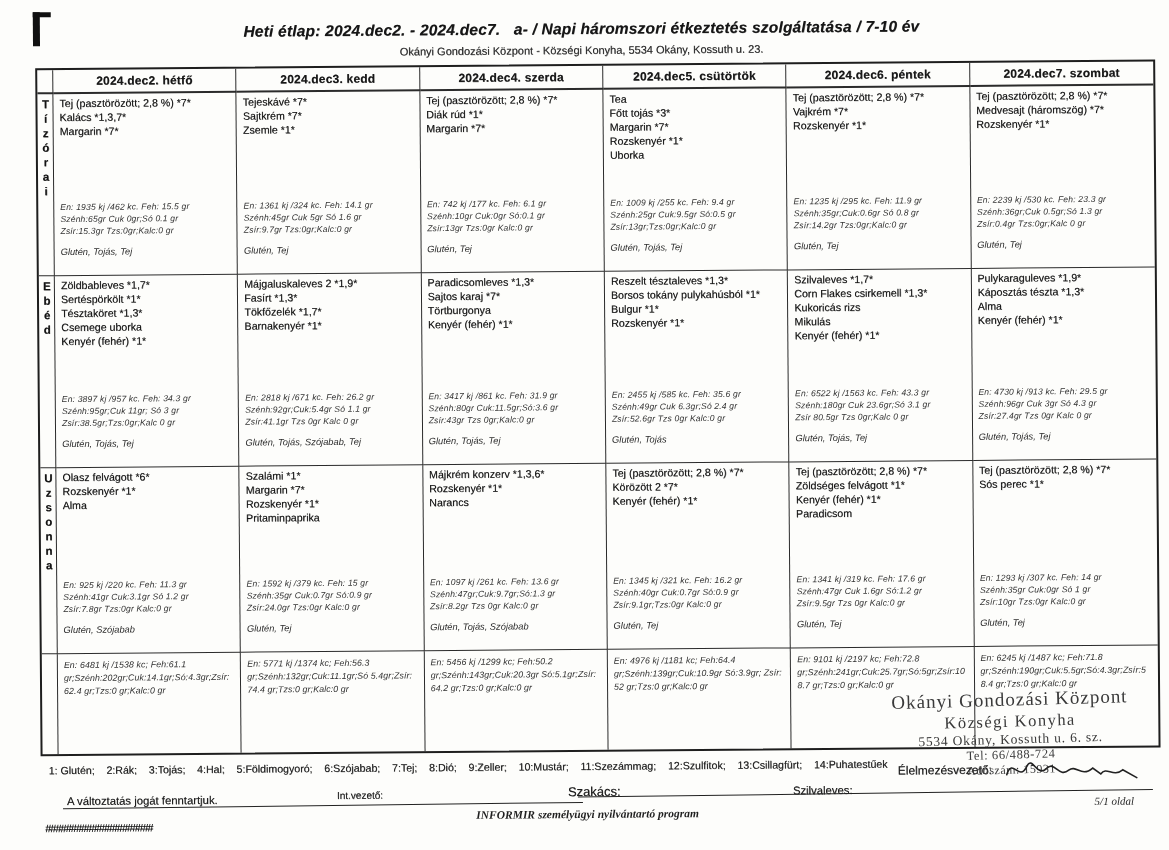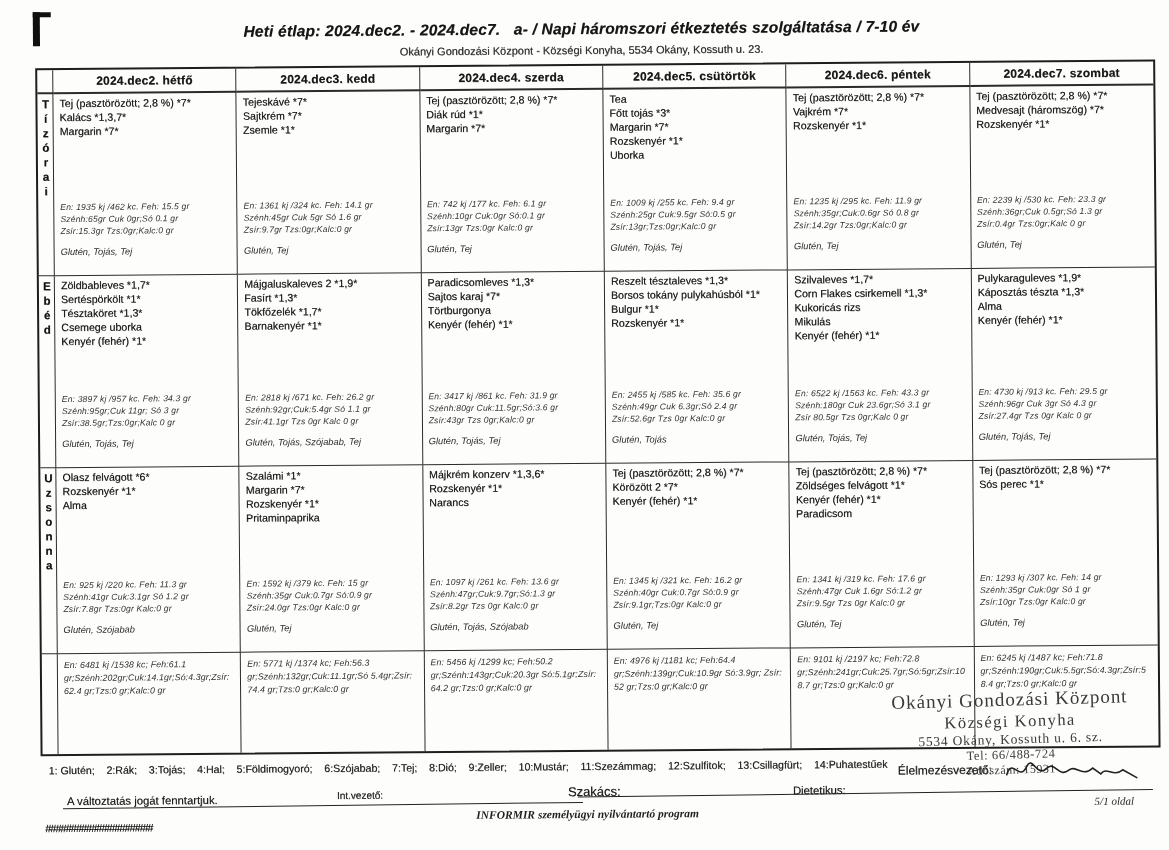--- a/index.html
+++ b/index.html
@@ -319,21 +319,21 @@
     <div class="gc sum lr lc">En: 6245 kj /1487 kc; Feh:71.8
 gr;Szénh:190gr;Cuk:5.5gr;Só:4.3gr;Zsír:5
 8.4 gr;Tzs:0 gr;Kalc:0 gr</div>
   </div>
 
   <div class="legend fuzz">1: Glutén;    2:Rák;    3:Tojás;    4:Hal;    5:Földimogyoró;    6:Szójabab;    7:Tej;    8:Dió;    9:Zeller;    10:Mustár;    11:Szezámmag;    12:Szulfitok;    13:Csillagfürt;    14:Puhatestűek</div>
 
   <div class="foot-note fuzz">A változtatás jogát fenntartjuk.</div>
   <div class="foot-int fuzz">Int.vezető:</div>
   <div class="foot-szakacs fuzz">Szakács:</div>
-  <div class="foot-diet fuzz">Dietetikus:</div>
+  <div class="foot-diet fuzz">Szilvaleves:</div>
   <div class="foot-elelm fuzz">Élelmezésvezető:</div>
   <div class="rule-long"></div>
   <div class="rule-right"></div>
 
   <div class="program">INFORMIR személyügyi nyilvántartó program</div>
   <div class="pageno">5/1 oldal</div>
   <div class="hashes">#####################</div>
 
   <div class="stamp">
     <div class="s1">Okányi Gondozási Központ</div>

